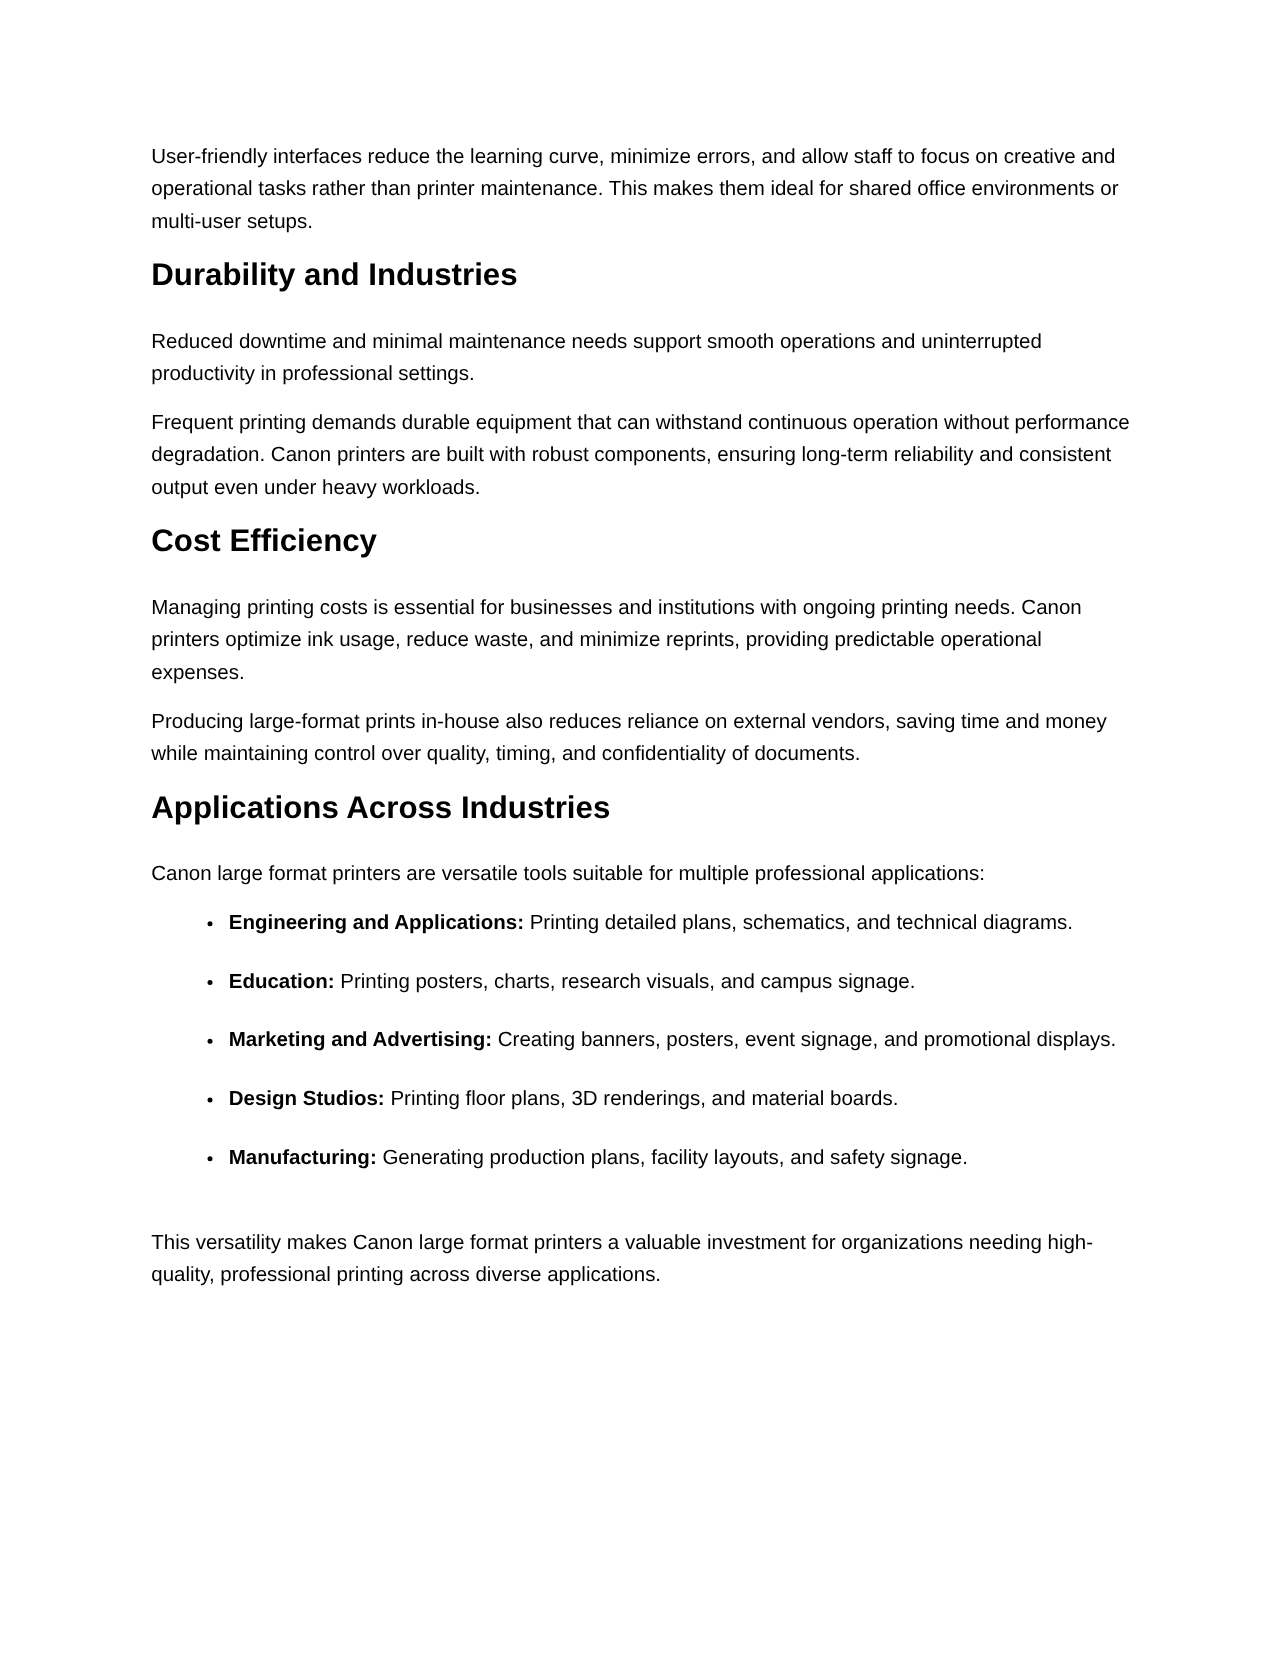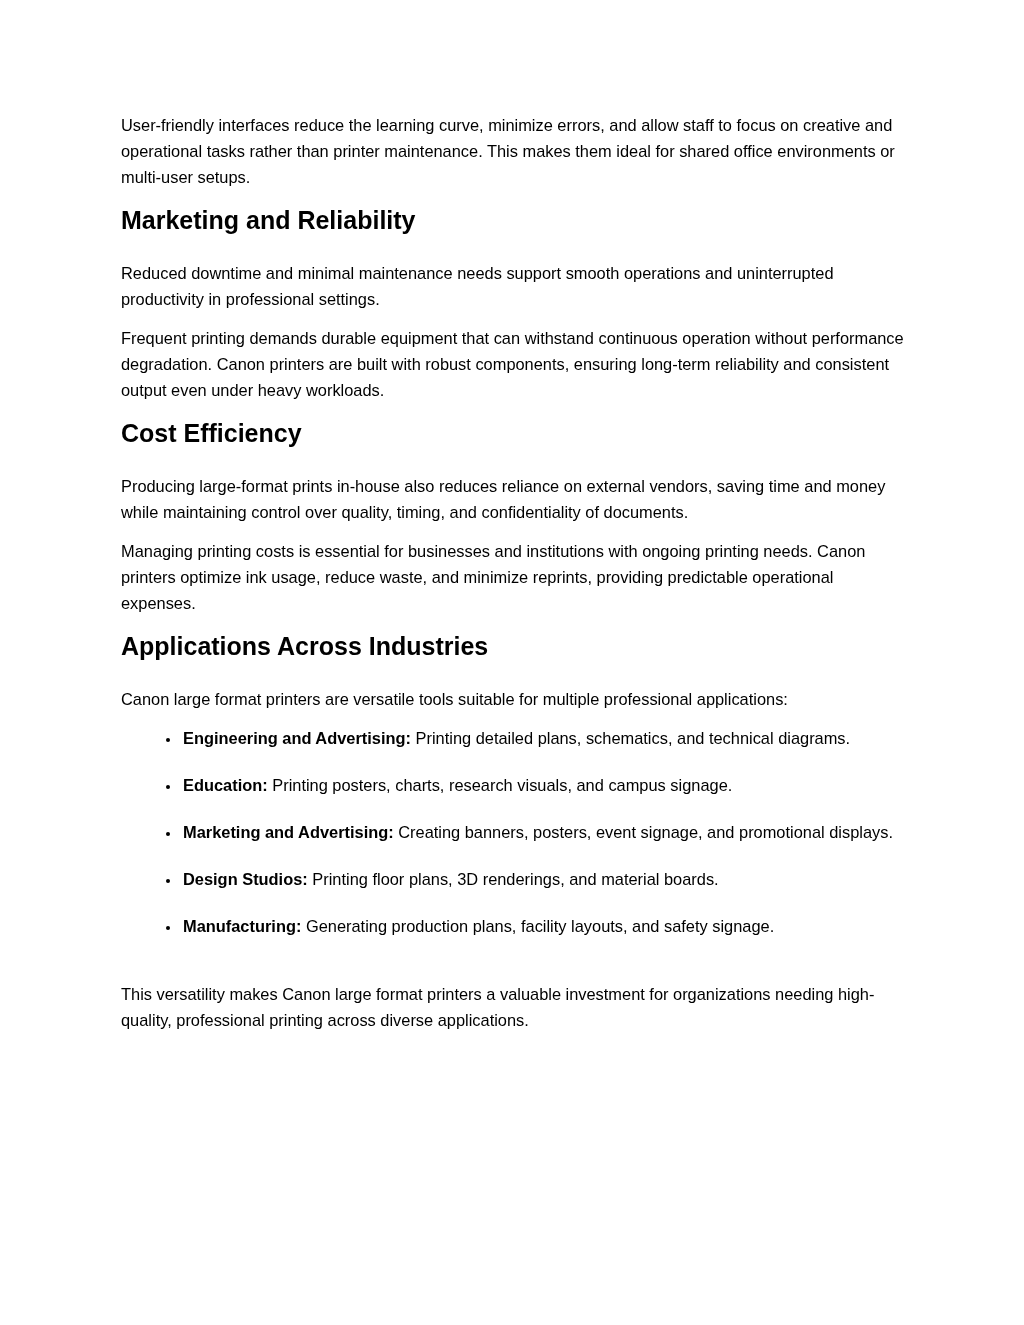--- a/index.html
+++ b/index.html
@@ -54,38 +54,38 @@
   }
 </style>
 </head>
 <body>
 
 <div class="page">
   <div class="content">
 
     <p>User-friendly interfaces reduce the learning curve, minimize errors, and allow staff to focus on creative and operational tasks rather than printer maintenance. This makes them ideal for shared office environments or multi-user setups.</p>
 
-    <h2>Marketing and Reliability</h2>
+    <h2>Durability and Industries</h2>
 
     <p>Reduced downtime and minimal maintenance needs support smooth operations and uninterrupted productivity in professional settings.</p>
 
     <p>Frequent printing demands durable equipment that can withstand continuous operation without performance degradation. Canon printers are built with robust components, ensuring long-term reliability and consistent output even under heavy workloads.</p>
 
     <h2>Cost Efficiency</h2>
 
+    <p>Managing printing costs is essential for businesses and institutions with ongoing printing needs. Canon printers optimize ink usage, reduce waste, and minimize reprints, providing predictable operational expenses.</p>
+
     <p>Producing large-format prints in-house also reduces reliance on external vendors, saving time and money while maintaining control over quality, timing, and confidentiality of documents.</p>
-
-    <p>Managing printing costs is essential for businesses and institutions with ongoing printing needs. Canon printers optimize ink usage, reduce waste, and minimize reprints, providing predictable operational expenses.</p>
 
     <h2>Applications Across Industries</h2>
 
     <p>Canon large format printers are versatile tools suitable for multiple professional applications:</p>
 
     <ul class="doc-list">
-      <li><span class="b">Engineering and Advertising:</span><span> Printing detailed plans, schematics, and technical diagrams.</span></li>
+      <li><span class="b">Engineering and Applications:</span><span> Printing detailed plans, schematics, and technical diagrams.</span></li>
       <li><span class="b">Education:</span><span> Printing posters, charts, research visuals, and campus signage.</span></li>
       <li><span class="b">Marketing and Advertising:</span><span> Creating banners, posters, event signage, and promotional displays.</span></li>
       <li><span class="b">Design Studios:</span><span> Printing floor plans, 3D renderings, and material boards.</span></li>
       <li><span class="b">Manufacturing:</span><span> Generating production plans, facility layouts, and safety signage.</span></li>
     </ul>
 
     <p>This versatility makes Canon large format printers a valuable investment for organizations needing high-quality, professional printing across diverse applications.</p>
 
   </div>
 </div>

